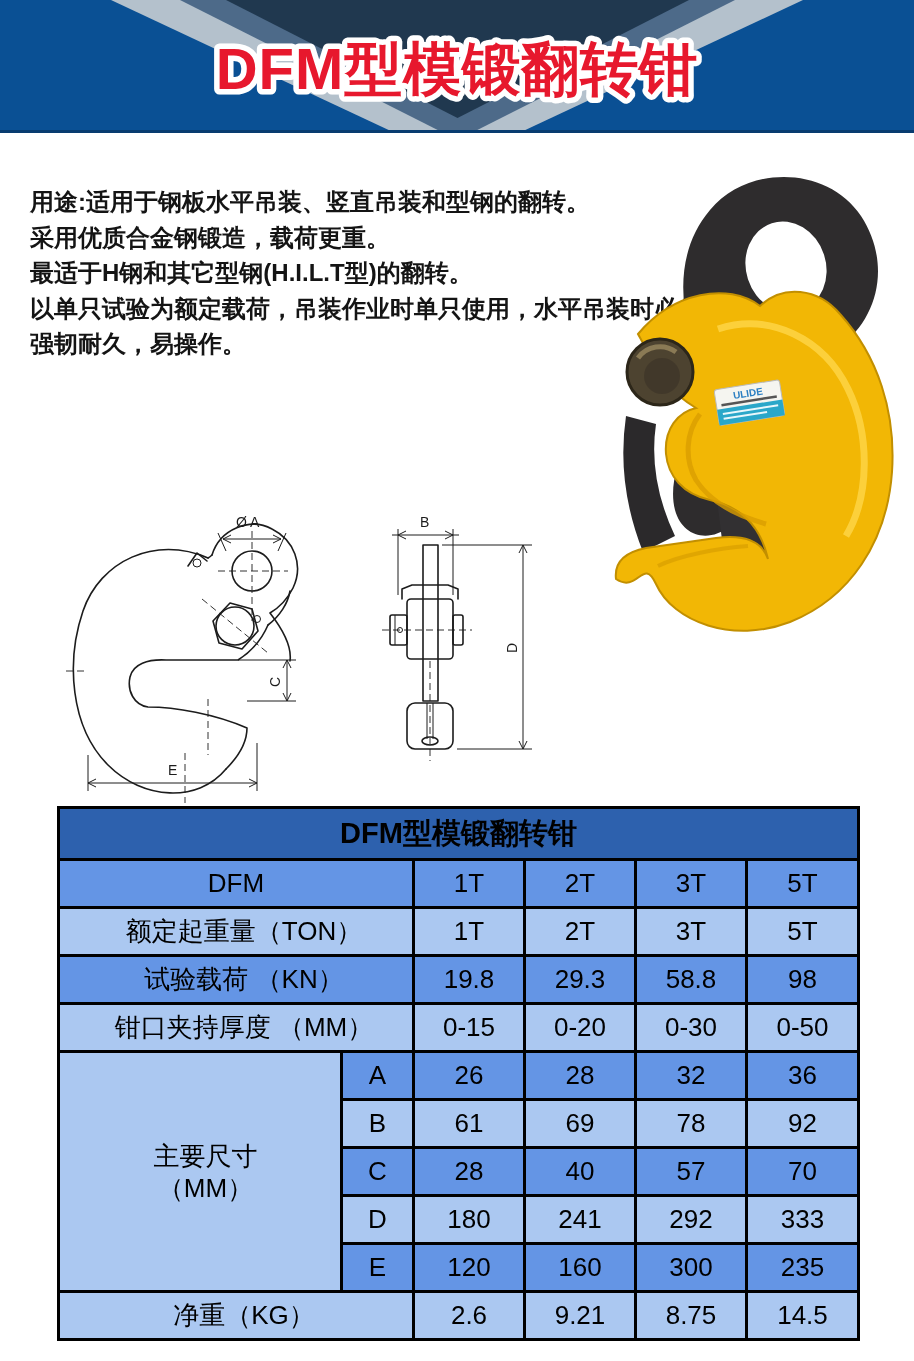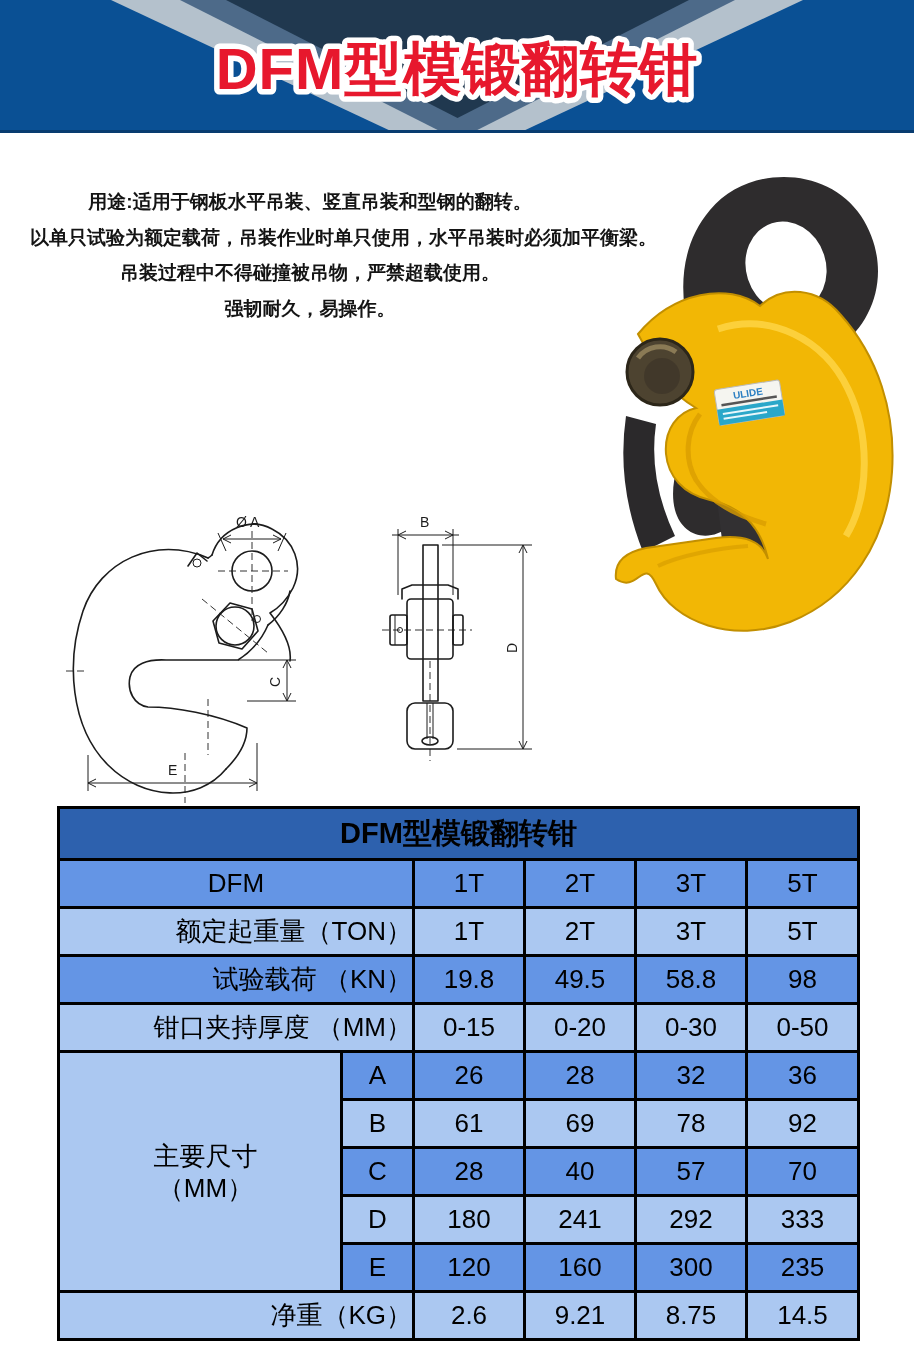--- a/index.html
+++ b/index.html
@@ -25,22 +25,22 @@
   .banner-title-text {
     font-family:"Liberation Sans", sans-serif;
     font-weight:bold; font-size:58px; letter-spacing:1px;
     fill:#e7182d; stroke:#ffffff; stroke-width:11px;
     paint-order:stroke; stroke-linejoin:round;
   }
 
   
   .intro { position:absolute; left:30px; top:184px; width:560px; }
   .intro p {
-    font-size:19px; font-weight:bold; color:#141414;
-    line-height:35.5px; white-space:nowrap;text-align:center;
+    font-size:24px; font-weight:bold; color:#141414;
+    line-height:35.5px; white-space:nowrap;
   }
 
   
   .photo { position:absolute; left:598px; top:164px; width:310px; height:482px; }
 
   
   .drawings { position:absolute; left:40px; top:503px; width:540px; height:312px; }
   .dwg-line { fill:none; stroke:#1c1c1c; stroke-width:1.6; stroke-linejoin:round; stroke-linecap:round; }
   .dwg-thin { fill:none; stroke:#1c1c1c; stroke-width:1; }
   .dwg-dash { fill:none; stroke:#1c1c1c; stroke-width:0.9; stroke-dasharray:7 4; }
@@ -48,43 +48,44 @@
 
   
   .spec { position:absolute; left:57px; top:806px; }
   table { border-collapse:collapse; table-layout:fixed; width:800px; }
   td {
     border:3px solid #000; text-align:center; vertical-align:middle;
     font-size:26px; color:#000; overflow:hidden;
   }
   tr.h-row  td { height:52px; font-size:29px; font-weight:bold; }
   tr.s-row  td { height:48px; }
-  td.lab { text-align:right; padding-left:16px; }
+  td.lab { text-align:center; padding-left:16px; }
   td.cen { text-align:center; padding-left:0; }
   .bg-head { background:#2d61ae; }
   .bg-med  { background:#6495e5; }
   .bg-lit  { background:#abc8f1; }
   .dims-lines span { display:block; line-height:32px;margin-left:11px; }
 </style>
 </head>
 <body>
 
 <div class="banner">
   <div class="chev chev-light"></div>
   <div class="chev chev-slate"></div>
   <div class="chev chev-navy"></div>
   <svg width="914" height="133">
     <text class="banner-title-text" x="457" y="89" text-anchor="middle">DFM型模锻翻转钳</text>
   </svg>
 </div>
 
 <div class="intro">
   <p>用途:适用于钢板水平吊装、竖直吊装和型钢的翻转。</p>
+  <p>采用优质合金钢锻造，载荷更重。</p>
+  <p>最适于H钢和其它型钢(H.I.L.T型)的翻转。</p>
   <p>以单只试验为额定载荷，吊装作业时单只使用，水平吊装时必须加平衡梁。</p>
-  <p>吊装过程中不得碰撞被吊物，严禁超载使用。</p>
   <p>强韧耐久，易操作。</p>
 </div>
 
 <svg class="photo" viewBox="0 0 310 482">
 
   <g>
     <path d="M 108,210 C 78,152 76,88 112,46 C 150,0 230,2 263,52 C 293,98 282,154 240,184
              C 216,200 196,210 186,234 L 168,292 C 160,322 150,347 132,362
              C 110,380 84,372 77,346 C 71,322 80,300 88,278 Z" fill="#2e2c2d"></path>
     <ellipse cx="188" cy="103" rx="40" ry="46" transform="rotate(-18 188 103)" fill="#ffffff"></ellipse>
@@ -224,21 +225,21 @@
   <tr class="s-row">
     <td colspan="2" class="bg-lit lab">额定起重量（TON）</td>
     <td class="bg-lit">1T</td>
     <td class="bg-lit">2T</td>
     <td class="bg-lit">3T</td>
     <td class="bg-lit">5T</td>
   </tr>
   <tr class="s-row">
     <td colspan="2" class="bg-med lab">试验载荷 （KN）</td>
     <td class="bg-med">19.8</td>
-    <td class="bg-med">49.5</td>
+    <td class="bg-med">29.3</td>
     <td class="bg-med">58.8</td>
     <td class="bg-med">98</td>
   </tr>
   <tr class="s-row">
     <td colspan="2" class="bg-lit lab">钳口夹持厚度 （MM）</td>
     <td class="bg-lit">0-15</td>
     <td class="bg-lit">0-20</td>
     <td class="bg-lit">0-30</td>
     <td class="bg-lit">0-50</td>
   </tr>

